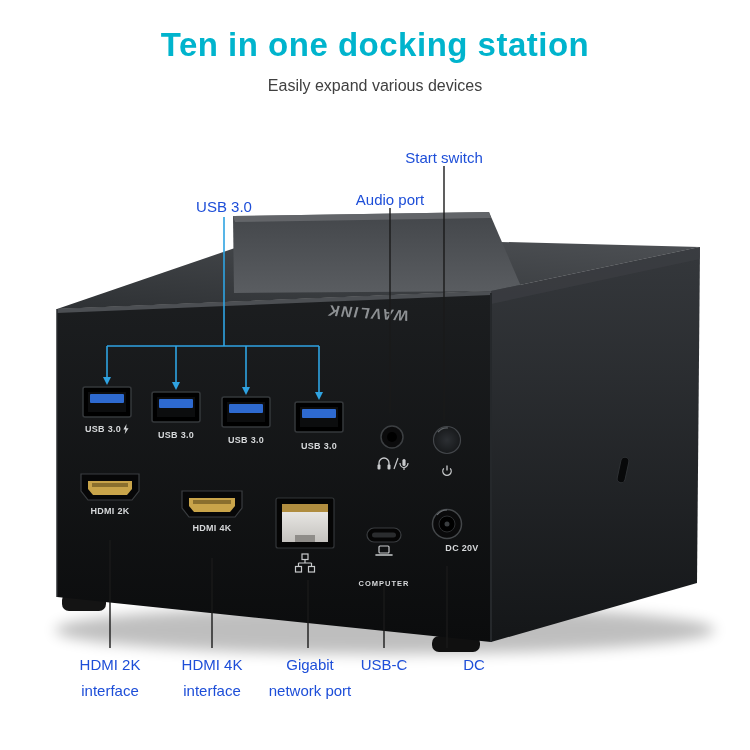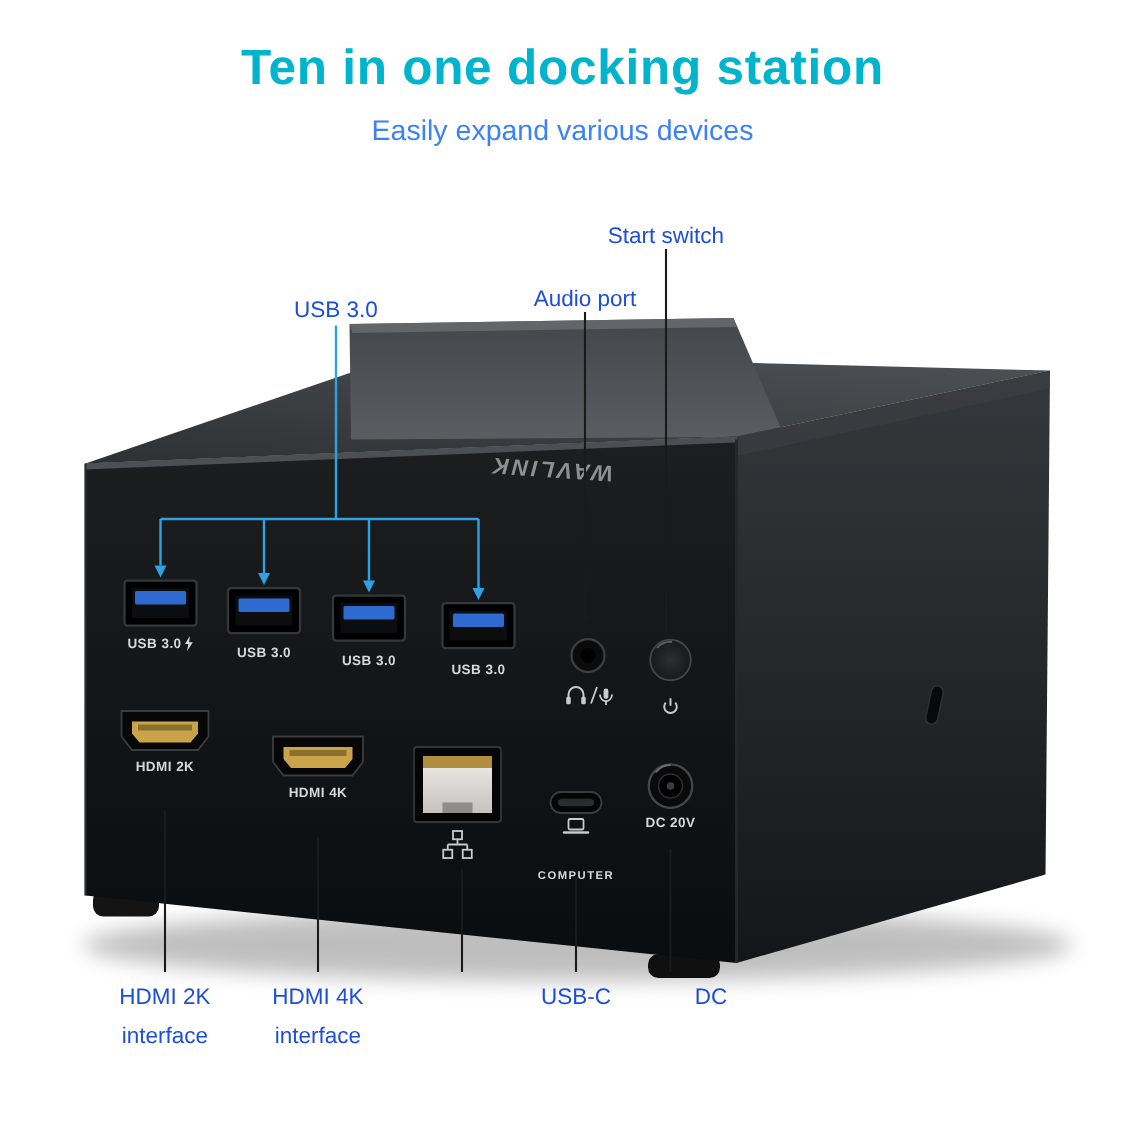--- a/index.html
+++ b/index.html
@@ -2,21 +2,21 @@
 <html><head>
 <meta charset="utf-8">
 <style>
   * { margin:0; padding:0; box-sizing:border-box; }
   html, body { width:750px; height:750px; background:#ffffff; overflow:hidden;
                font-family:"Liberation Sans", sans-serif; }
   .canvas { position:relative; width:750px; height:750px; background:#ffffff; }
 
   .header { position:absolute; top:26px; left:0; width:100%; text-align:center; }
   .title { font-size:33px; font-weight:bold; color:#00b4cd; letter-spacing:0.5px; }
-  .subtitle { margin-top:13px; font-size:19px; color:#3b82f6; }
+  .subtitle { margin-top:13px; font-size:16px; color:#404040; }
 
   .scene { position:absolute; left:0; top:0; }
 
   .label { position:absolute; transform:translateX(-50%); white-space:nowrap;
            color:#1d4ed8; font-size:15px; }
   .two-line { text-align:center; line-height:26px; }
 
   .port-label { position:absolute; transform:translateX(-50%); white-space:nowrap;
                 color:#d6d8da; font-size:9px; font-weight:bold; letter-spacing:0.3px;
                 display:flex; align-items:center; gap:2px; }
@@ -193,35 +193,39 @@
   <div class="label" style="left:444px;top:149px">Start switch</div>
 
   <div class="label two-line" style="left:110px;top:652px">
     <div>HDMI 2K</div>
     <div>interface</div>
   </div>
   <div class="label two-line" style="left:212px;top:652px">
     <div>HDMI 4K</div>
     <div>interface</div>
   </div>
+  <div class="label two-line" style="left:310px;top:652px">
+    <div>Gigabit</div>
+    <div>network port</div>
+  </div>
   <div class="label two-line" style="left:384px;top:652px">
     <div>USB-C</div>
     <div></div>
   </div>
   <div class="label two-line" style="left:474px;top:652px">
     <div>DC</div>
   </div>
 
   <div class="port-label" style="left:107px;top:424px">
     <span>USB 3.0</span>
     <svg width="6" height="10" viewBox="0 0 6 10">
       <polygon points="3.6,0 0.4,5.4 2.6,5.4 1.8,10 5.6,4.2 3.2,4.2" fill="#d6d8da"></polygon>
     </svg>
   </div>
   <div class="port-label" style="left:176px;top:430px">USB 3.0</div>
   <div class="port-label" style="left:246px;top:435px">USB 3.0</div>
   <div class="port-label" style="left:319px;top:441px">USB 3.0</div>
   <div class="port-label" style="left:110px;top:506px">HDMI 2K</div>
   <div class="port-label" style="left:212px;top:523px">HDMI 4K</div>
   <div class="port-label computer-label" style="left:384px;top:579px">COMPUTER</div>
-  <div class="port-label" style="left:447px;top:543px">DC 20V</div>
+  <div class="port-label" style="left:462px;top:543px">DC 20V</div>
 
 </div>
 
 </body></html>

